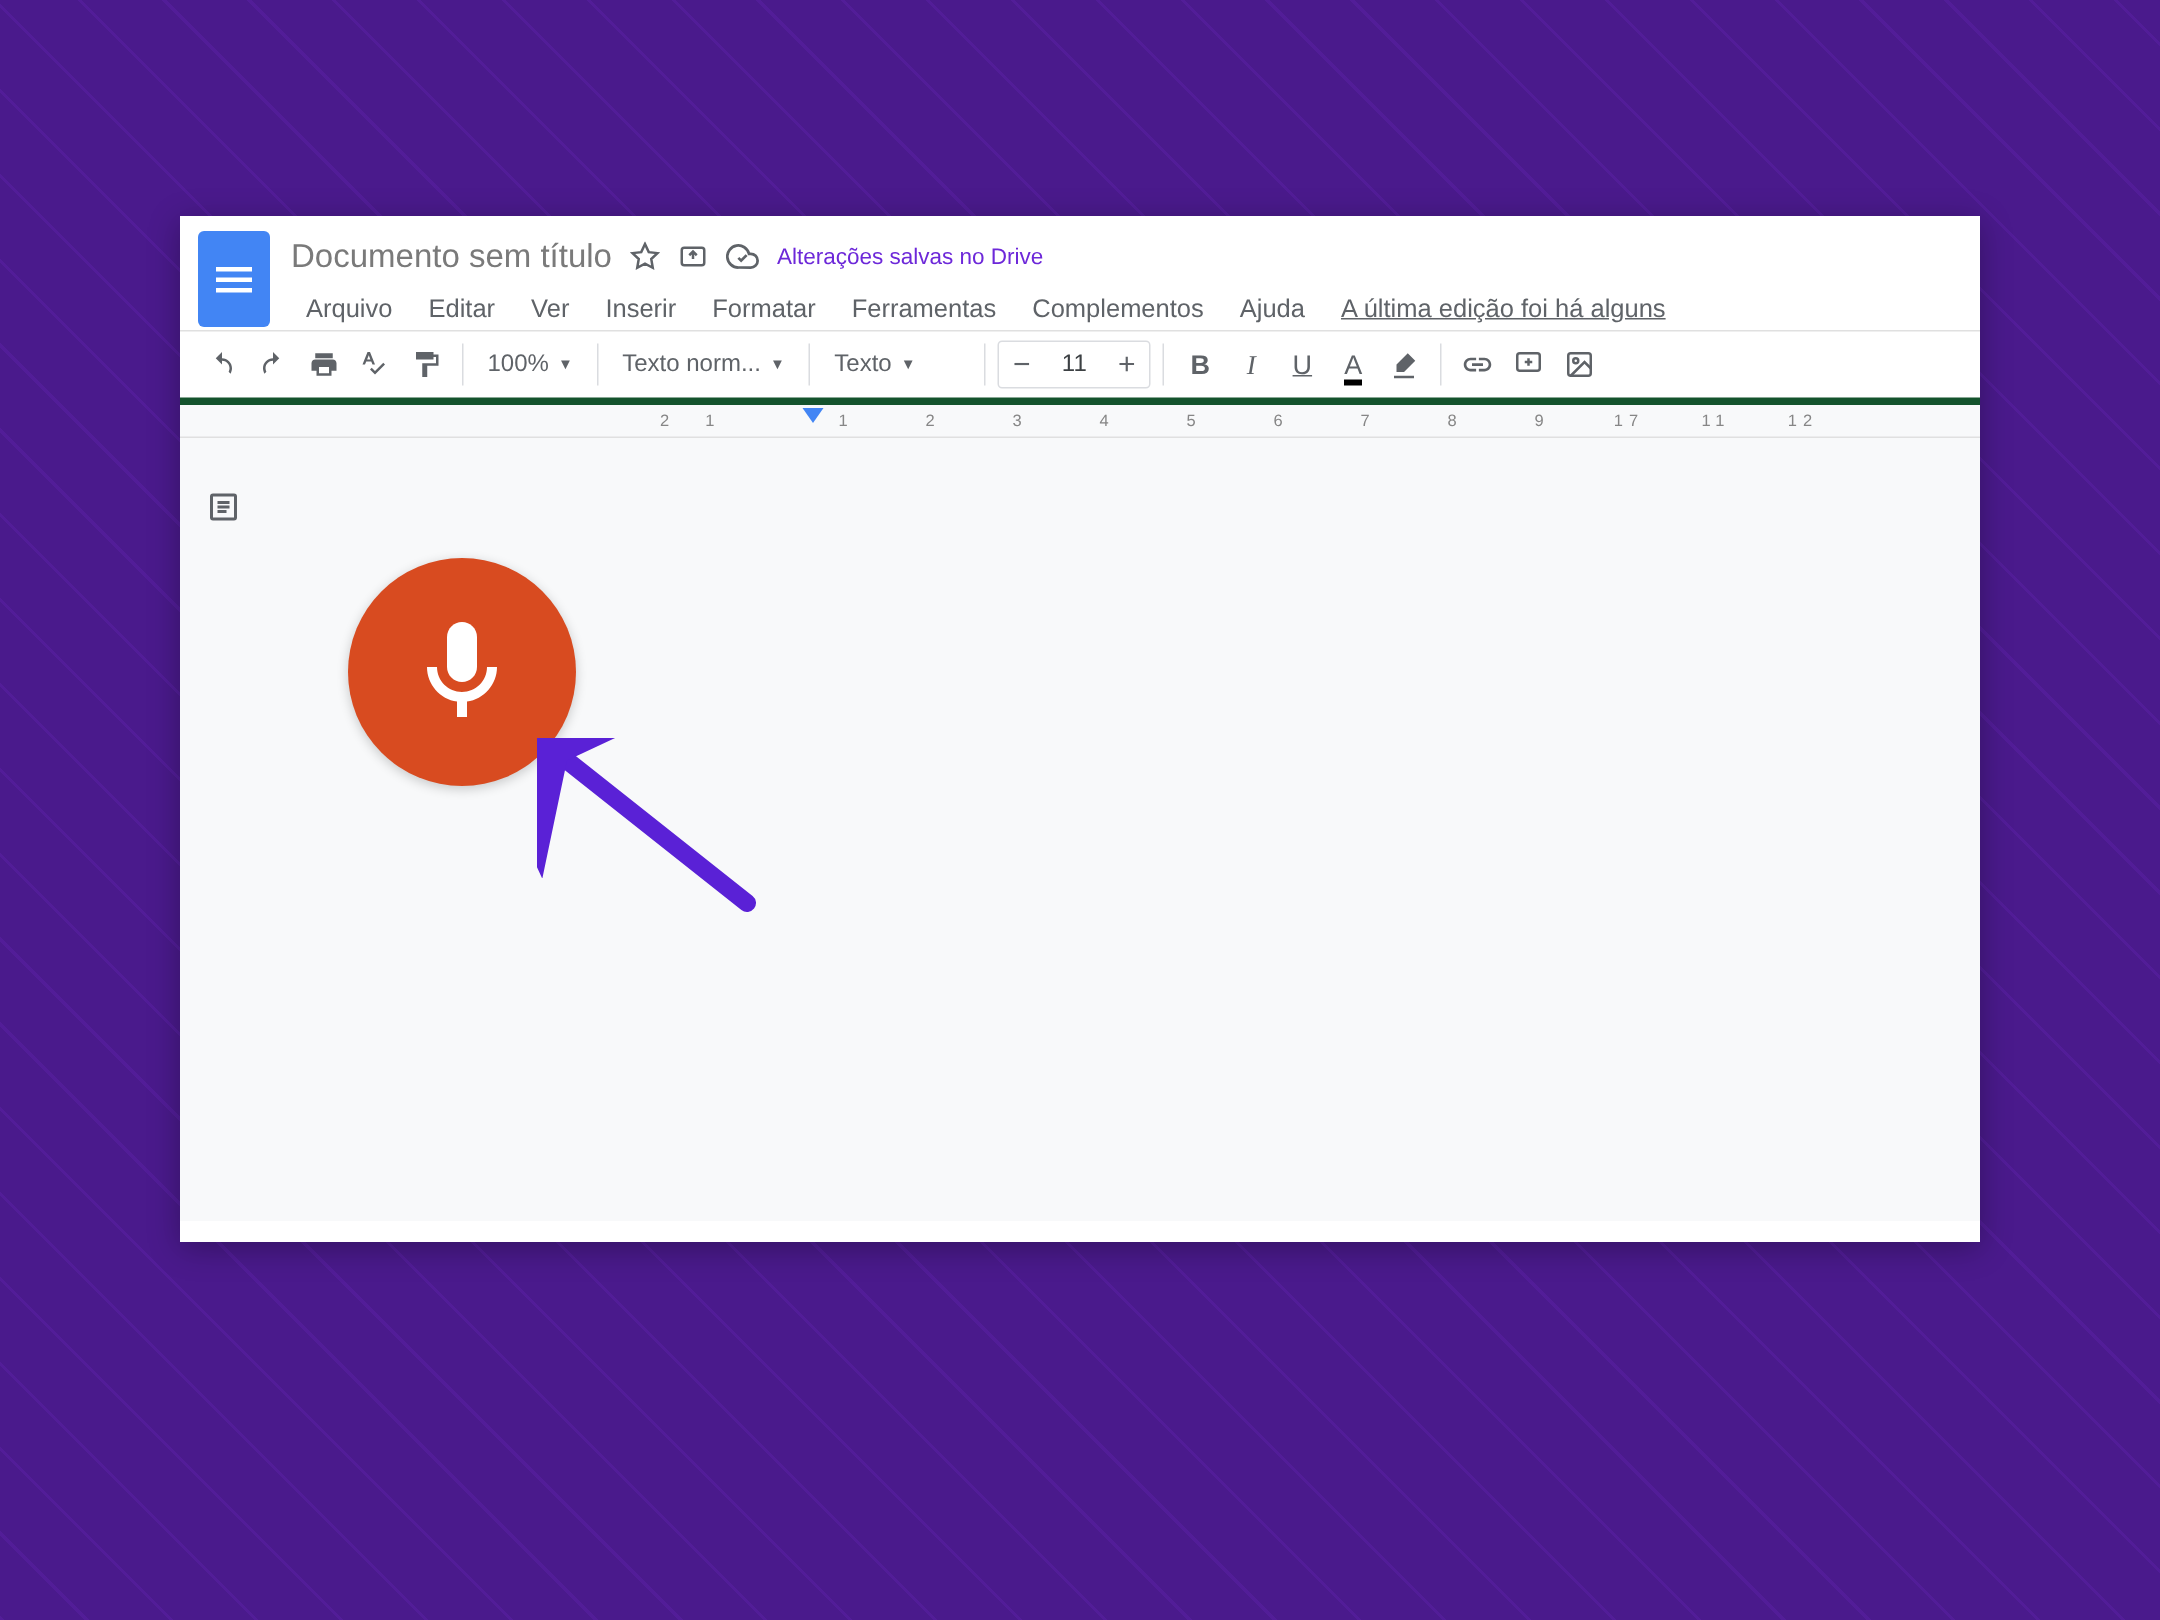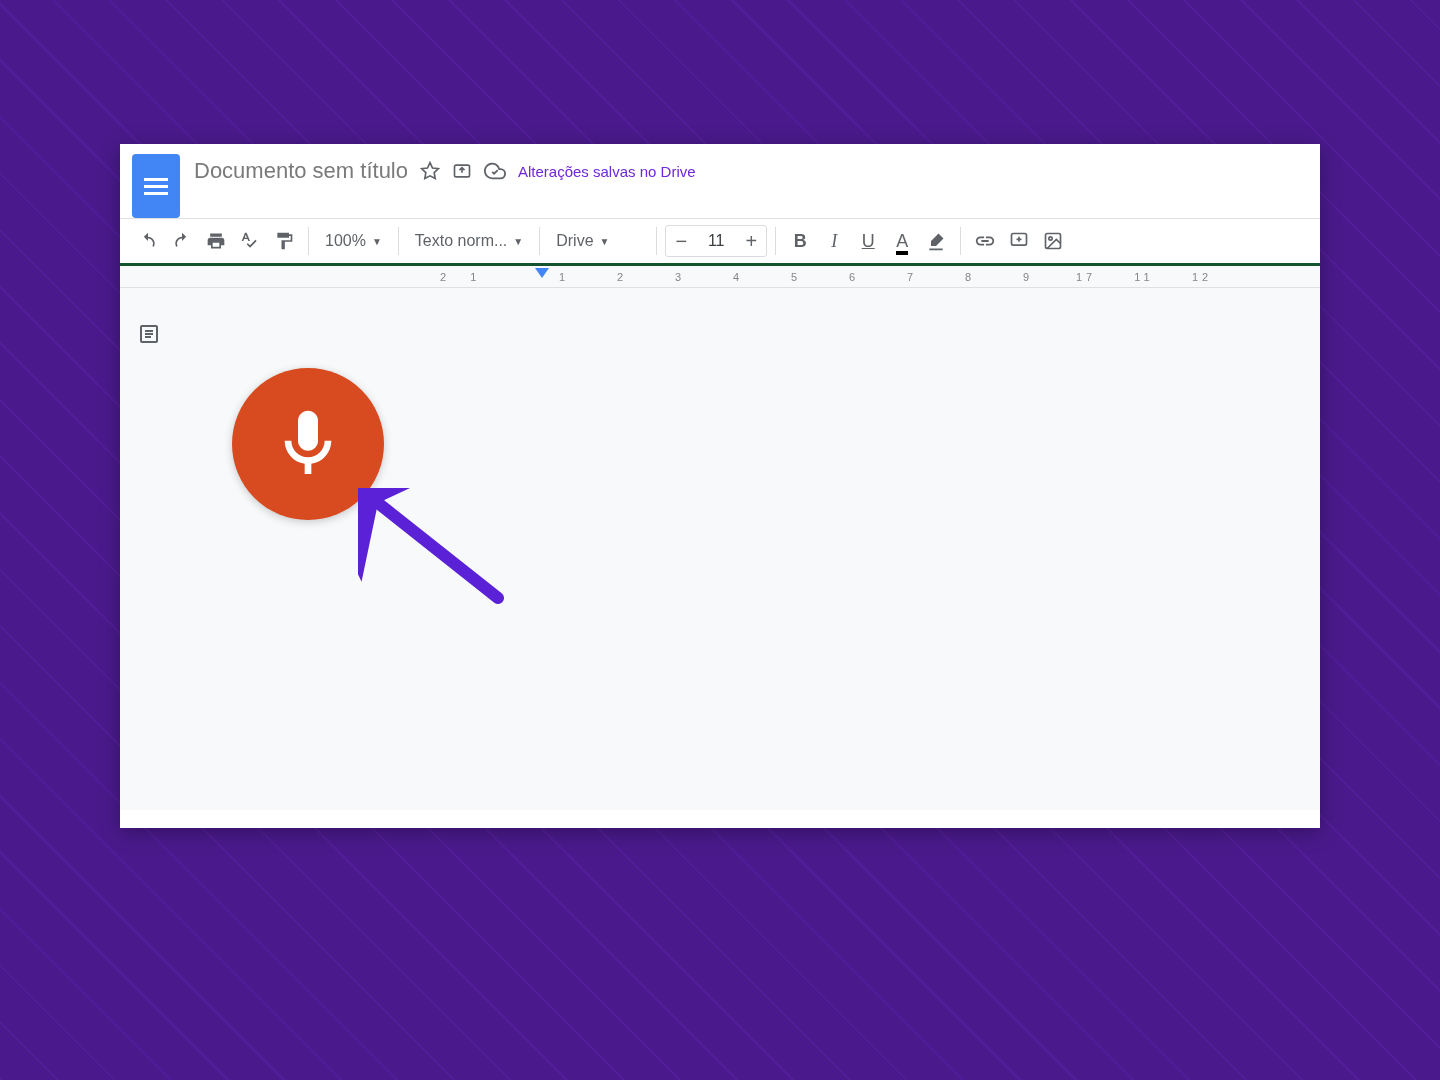--- a/index.html
+++ b/index.html
@@ -53,21 +53,21 @@
 .save-status { font-size: 15px; color: #6d28d9; }
 .menubar { display: flex; gap: 4px; margin-top: 4px; }
 .menu-item { font-size: 17px; color: #5f6368; padding: 4px 10px; cursor: pointer; }
 .last-edit { font-size: 17px; color: #5f6368; text-decoration: underline; padding: 4px 10px; cursor: pointer; white-space: nowrap; }
 .toolbar {
   display: flex;
   align-items: center;
   gap: 2px;
   padding: 6px 12px;
   border-top: 1px solid #e0e0e0;
-  border-bottom: 3px solid #14532d;
+  border-bottom: 5px solid #14532d;
   background: #fff;
 }
 .tb-btn {
   width: 32px;
   height: 32px;
   display: flex;
   align-items: center;
   justify-content: center;
   color: #5f6368;
   cursor: pointer;
@@ -181,20 +181,31 @@
             </svg>
         </span>
         <span class="title-icon">
           <svg width="22" height="22" viewBox="0 0 24 24" fill="none" stroke="currentColor" stroke-width="2">
               <path d="M18 10h-1.3A8 8 0 1 0 9 20h9a5 5 0 0 0 0-10z"></path>
               <polyline points="9 13 11 15 15 11"></polyline>
             </svg>
         </span>
         <span class="save-status">Alterações salvas no Drive</span>
       </div>
+      <div class="menubar">
+        <span class="menu-item">Arquivo</span>
+        <span class="menu-item">Editar</span>
+        <span class="menu-item">Ver</span>
+        <span class="menu-item">Inserir</span>
+        <span class="menu-item">Formatar</span>
+        <span class="menu-item">Ferramentas</span>
+        <span class="menu-item">Complementos</span>
+        <span class="menu-item">Ajuda</span>
+        <span class="last-edit">A última edição foi há alguns</span>
+      </div>
     </div>
   </div>
 
   <div class="toolbar">
     <div class="tb-btn">
         <svg width="20" height="20" viewBox="0 0 24 24" fill="currentColor">
           <path d="M12 5V2L7 7l5 5V9c3.3 0 6 2.7 6 6 0 1-.3 2-.7 2.8l1.5 1.5C19.5 18 20 16.6 20 15c0-4.4-3.6-8-8-8z"></path>
         </svg>
       </div>
     <div class="tb-btn">
@@ -222,21 +233,21 @@
         <span>100%</span>
         <span class="caret">▼</span>
       </div>
     <div class="tb-sep"></div>
     <div class="tb-select">
         <span>Texto norm...</span>
         <span class="caret">▼</span>
       </div>
     <div class="tb-sep"></div>
     <div class="tb-select" style="min-width:100px;">
-        <span>Drive</span>
+        <span>Texto</span>
         <span class="caret">▼</span>
       </div>
     <div class="tb-sep"></div>
     <div class="size-group">
       <div class="size-btn">−</div>
       <div class="size-val">11</div>
       <div class="size-btn">+</div>
     </div>
     <div class="tb-sep"></div>
     <div class="tb-btn bold">B</div>

